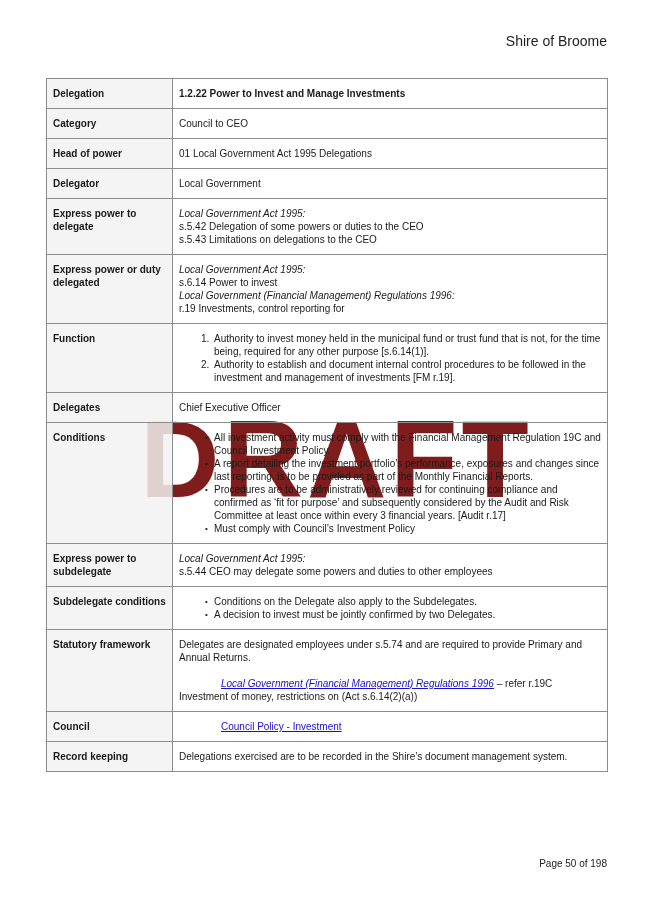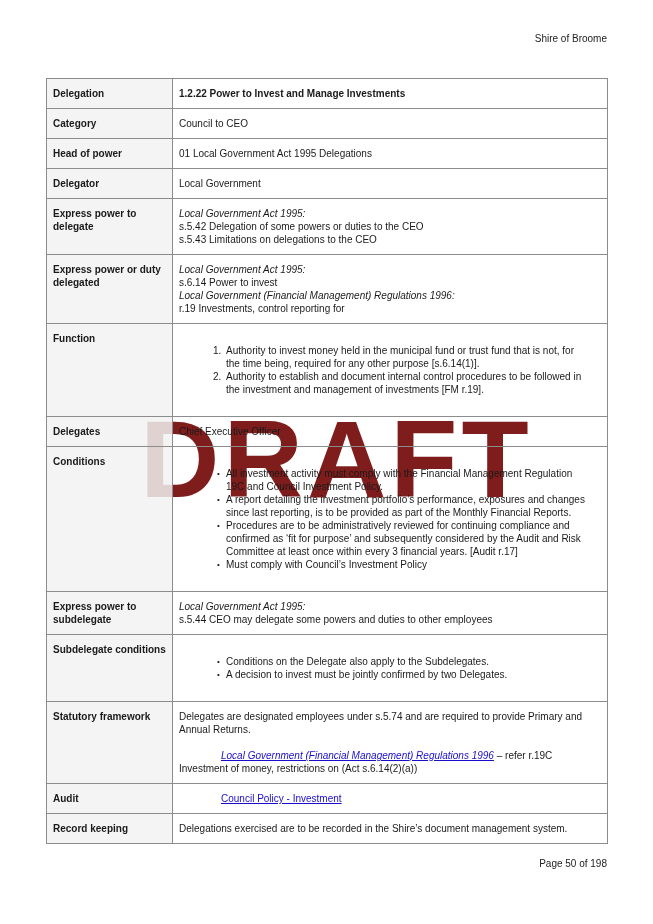--- a/index.html
+++ b/index.html
@@ -1,24 +1,24 @@
 <!DOCTYPE html>
 <html><head>
 <meta charset="utf-8">
 <style>
   html, body { margin: 0; padding: 0; background: #ffffff; }
   body { width: 653px; height: 924px; position: relative; font-family: "Liberation Sans", sans-serif; color: #1a1a1a; overflow: hidden; }
-  .header-org { position: absolute; top: 33px; right: 46px; font-size: 10px; color: #222; }
+  .header-org { position: absolute; top: 33px; right: 46px; font-size: 14px; color: #222; }
   .watermark { position: absolute; left: 140px; top: 395px; font-size: 110px; font-weight: bold; color: #7f1d1d; letter-spacing: 4px; z-index: 0; font-family: "Liberation Sans", sans-serif; pointer-events: none; }
   table.deleg { position: absolute; left: 46px; top: 78px; width: 562px; border-collapse: collapse; z-index: 1; font-size: 10px; line-height: 13px; }
   table.deleg td { border: 1px solid #8c8c8c; vertical-align: top; padding: 8px 6px 8px 6px; }
   td.lbl { width: 113px; background: rgba(242,242,242,0.85); font-weight: bold; padding-top: 9px; }
   td.val { background: transparent; }
   .ital { font-style: italic; }
-  ol, ul { margin: 12px; padding-left: 33px; }
+  ol, ul { margin: 0; padding-left: 33px; }
   ol li, ul li { padding-left: 2px; }
   ul { list-style: none; }
   ul li { position: relative; }
   ul li::before { content: "•"; position: absolute; left: -7px; font-size: 8px; }
   a { color: #1a0dcc; text-decoration: underline; margin-left: 42px; }
   .spacer { height: 13px; }
   .footer-page { position: absolute; top: 858px; right: 46px; font-size: 10px; color: #222; }
 </style>
 </head>
 <body>
@@ -103,21 +103,21 @@
   </tr>
   <tr>
     <td class="lbl">Statutory framework</td>
     <td class="val">
       <div>Delegates are designated employees under s.5.74 and are required to provide Primary and Annual Returns.</div>
       <div class="spacer"></div>
       <div><a class="ital" href="#">Local Government (Financial Management) Regulations 1996</a><span> – refer r.19C Investment of money, restrictions on (Act s.6.14(2)(a))</span></div>
     </td>
   </tr>
   <tr>
-    <td class="lbl">Audit</td>
+    <td class="lbl">Council</td>
     <td class="val"><a href="#">Council Policy - Investment</a></td>
   </tr>
   <tr>
     <td class="lbl">Record keeping</td>
     <td class="val">Delegations exercised are to be recorded in the Shire’s document management system.</td>
   </tr>
 </tbody>
   </table>
 
 <div class="footer-page">Page 50 of 198</div>

